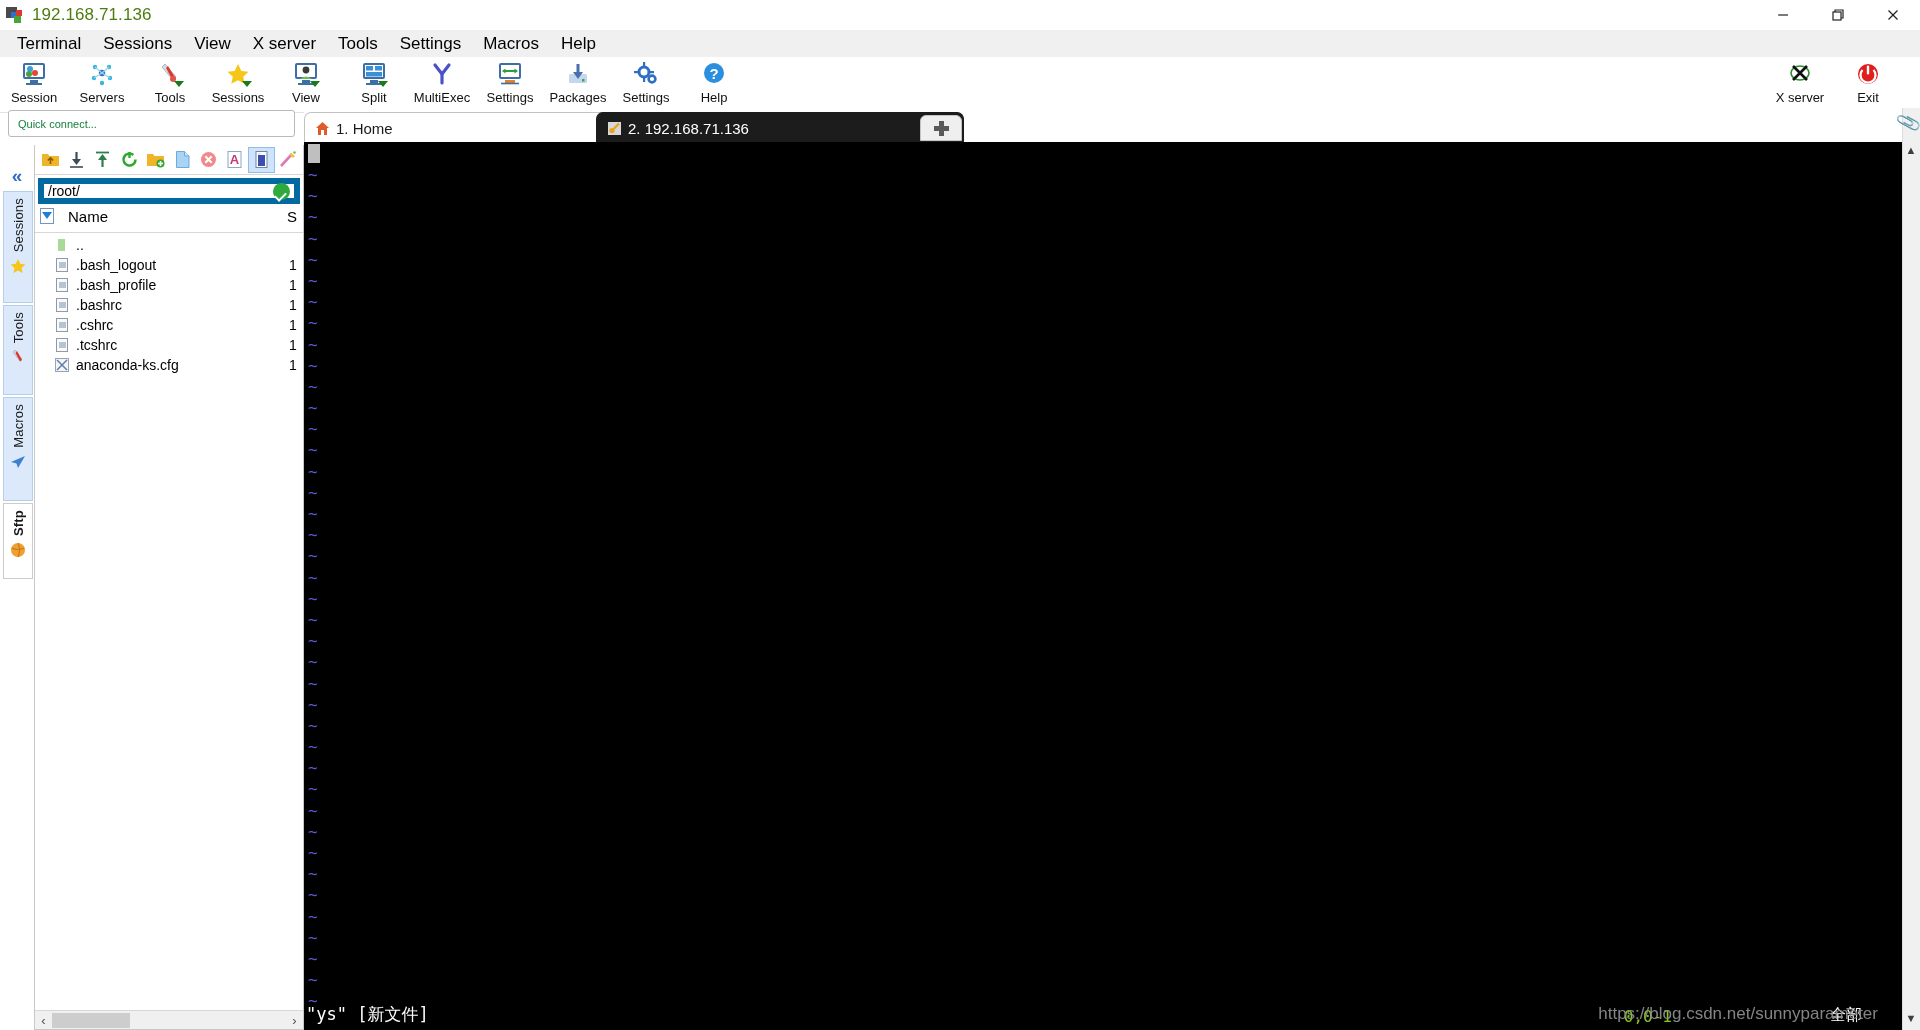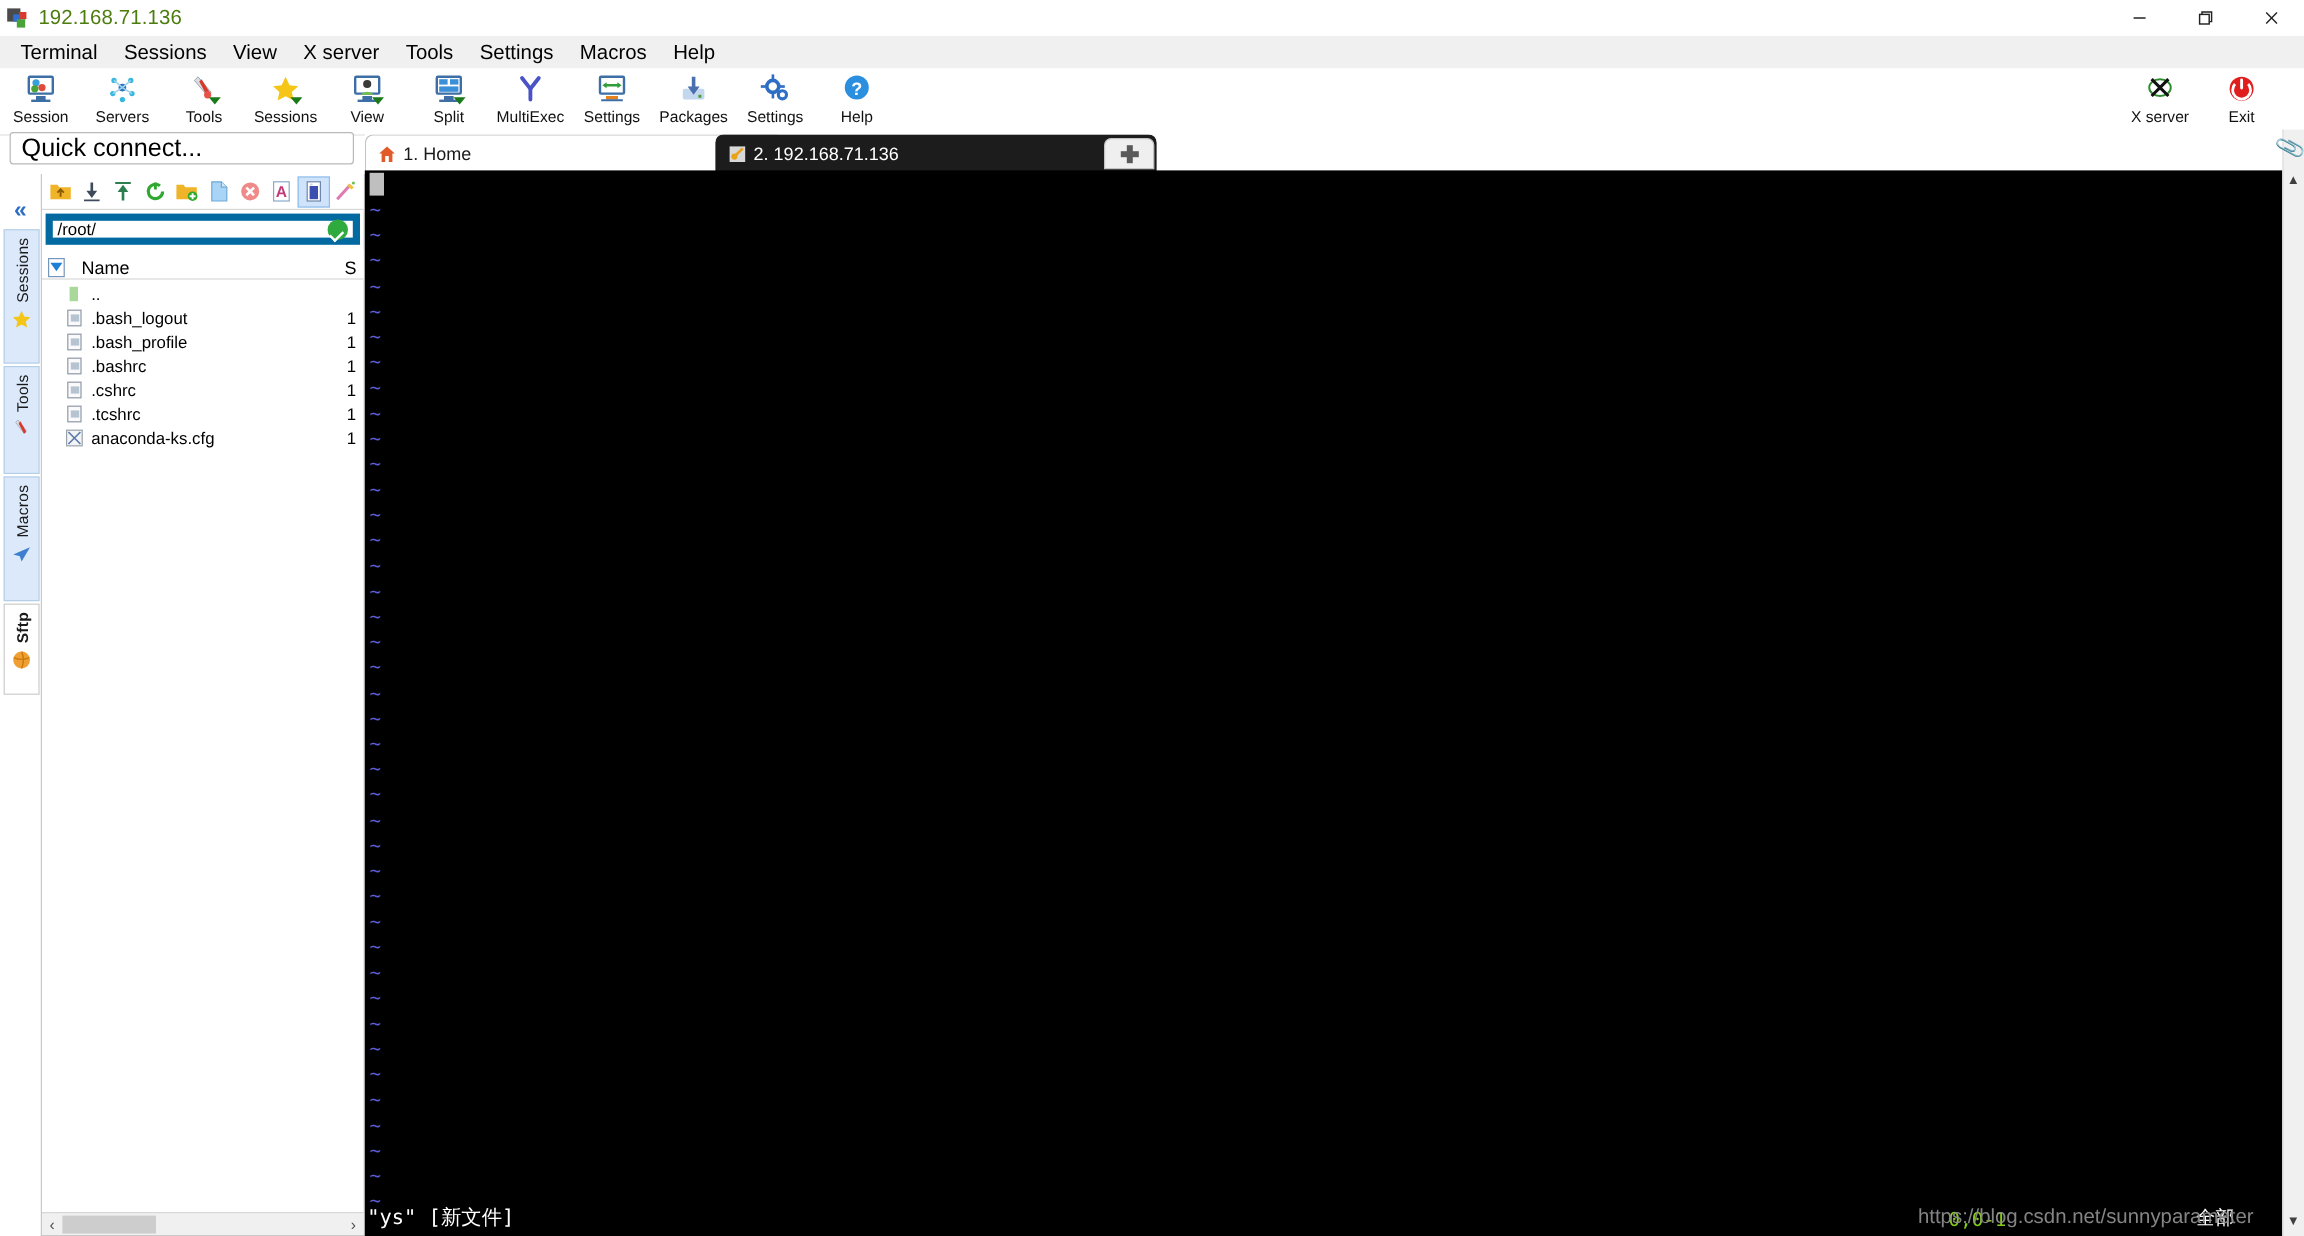--- a/index.html
+++ b/index.html
@@ -62,21 +62,21 @@
   .mon-stand { position:absolute; left:10px; top:20px; width:8px; height:4px; background:#3d6ea5; }
   .mon-base { position:absolute; left:6px; top:23px; width:16px; height:2px; background:#3d6ea5; }
   .dd-arrow { position:absolute; right:0px; bottom:1px; width:0;height:0;border-left:5px solid transparent;border-right:5px solid transparent;border-top:6px solid #1a7a1a; }
 
   
   .quickconnect {
     position: absolute; left: 8px; top: 110px; width: 287px; height: 27px;
     border: 1px solid #b9b9b9; border-radius: 3px; background: #fff;
     display: flex; align-items: center; padding: 0 9px;
   }
-  .quickconnect span { font-size: 21px; color: #000000; }
+  .quickconnect span { font-size: 11px; color: #15803d; }
 
   
   .vstrip {
     position: absolute; left: 0; top: 145px; width: 34px; height: 360px;
   }
   .vchev {
     position: absolute; left: 6px; top: 20px; width: 22px; height: 22px;
     color: #2e6ec4; font-size: 19px; font-weight: bold; line-height: 22px; text-align: center;
   }
   .vtab {
@@ -109,21 +109,21 @@
   .sftp-path {
     height: 26px; margin: 3px 3px 0 3px; border: 6px solid #0369a1; background: #fff;
     display: flex; align-items: center; padding: 0 4px;
   }
   .sftp-path .p { font-size: 14px; color: #000; flex: 1; }
   .okdot { width:17px;height:17px;border-radius:50%;background:#2faa3f;position:relative;flex:0 0 auto; }
   .okdot:after { content:""; position:absolute; left:4px; top:7px; width:5px;height:9px;
     border:solid #fff; border-width:0 2px 2px 0; transform: rotate(45deg); }
 
   .sftp-head {
-    height: 25px; border-bottom: 1px solid #d7d7d7; display: flex; align-items: flex-end;
+    height: 25px; border-bottom: 1px solid #d7d7d7; display: flex; align-items: flex-start;
     padding-left: 4px; margin-top: 4px; background: #fff;
   }
   .sort-ico { width: 17px; height: 17px; position: relative; margin-right: 12px; }
   .sort-ico .pg { position:absolute; left:1px; top:0; width:14px; height:16px; background:#ffffff; border:1px solid #7596bb; }
   .sort-ico .tri { position:absolute; left:3px; top:4px; width:0;height:0;
      border-left:5px solid transparent;border-right:5px solid transparent;border-top:7px solid #1d7fd6; }
   .col-name { font-size: 15px; color: #000; flex: 1; }
   .col-size { font-size: 15px; color: #000; width: 16px; overflow: hidden; }
 
   .filelist { flex: 1; overflow: hidden; padding-top: 2px; }

